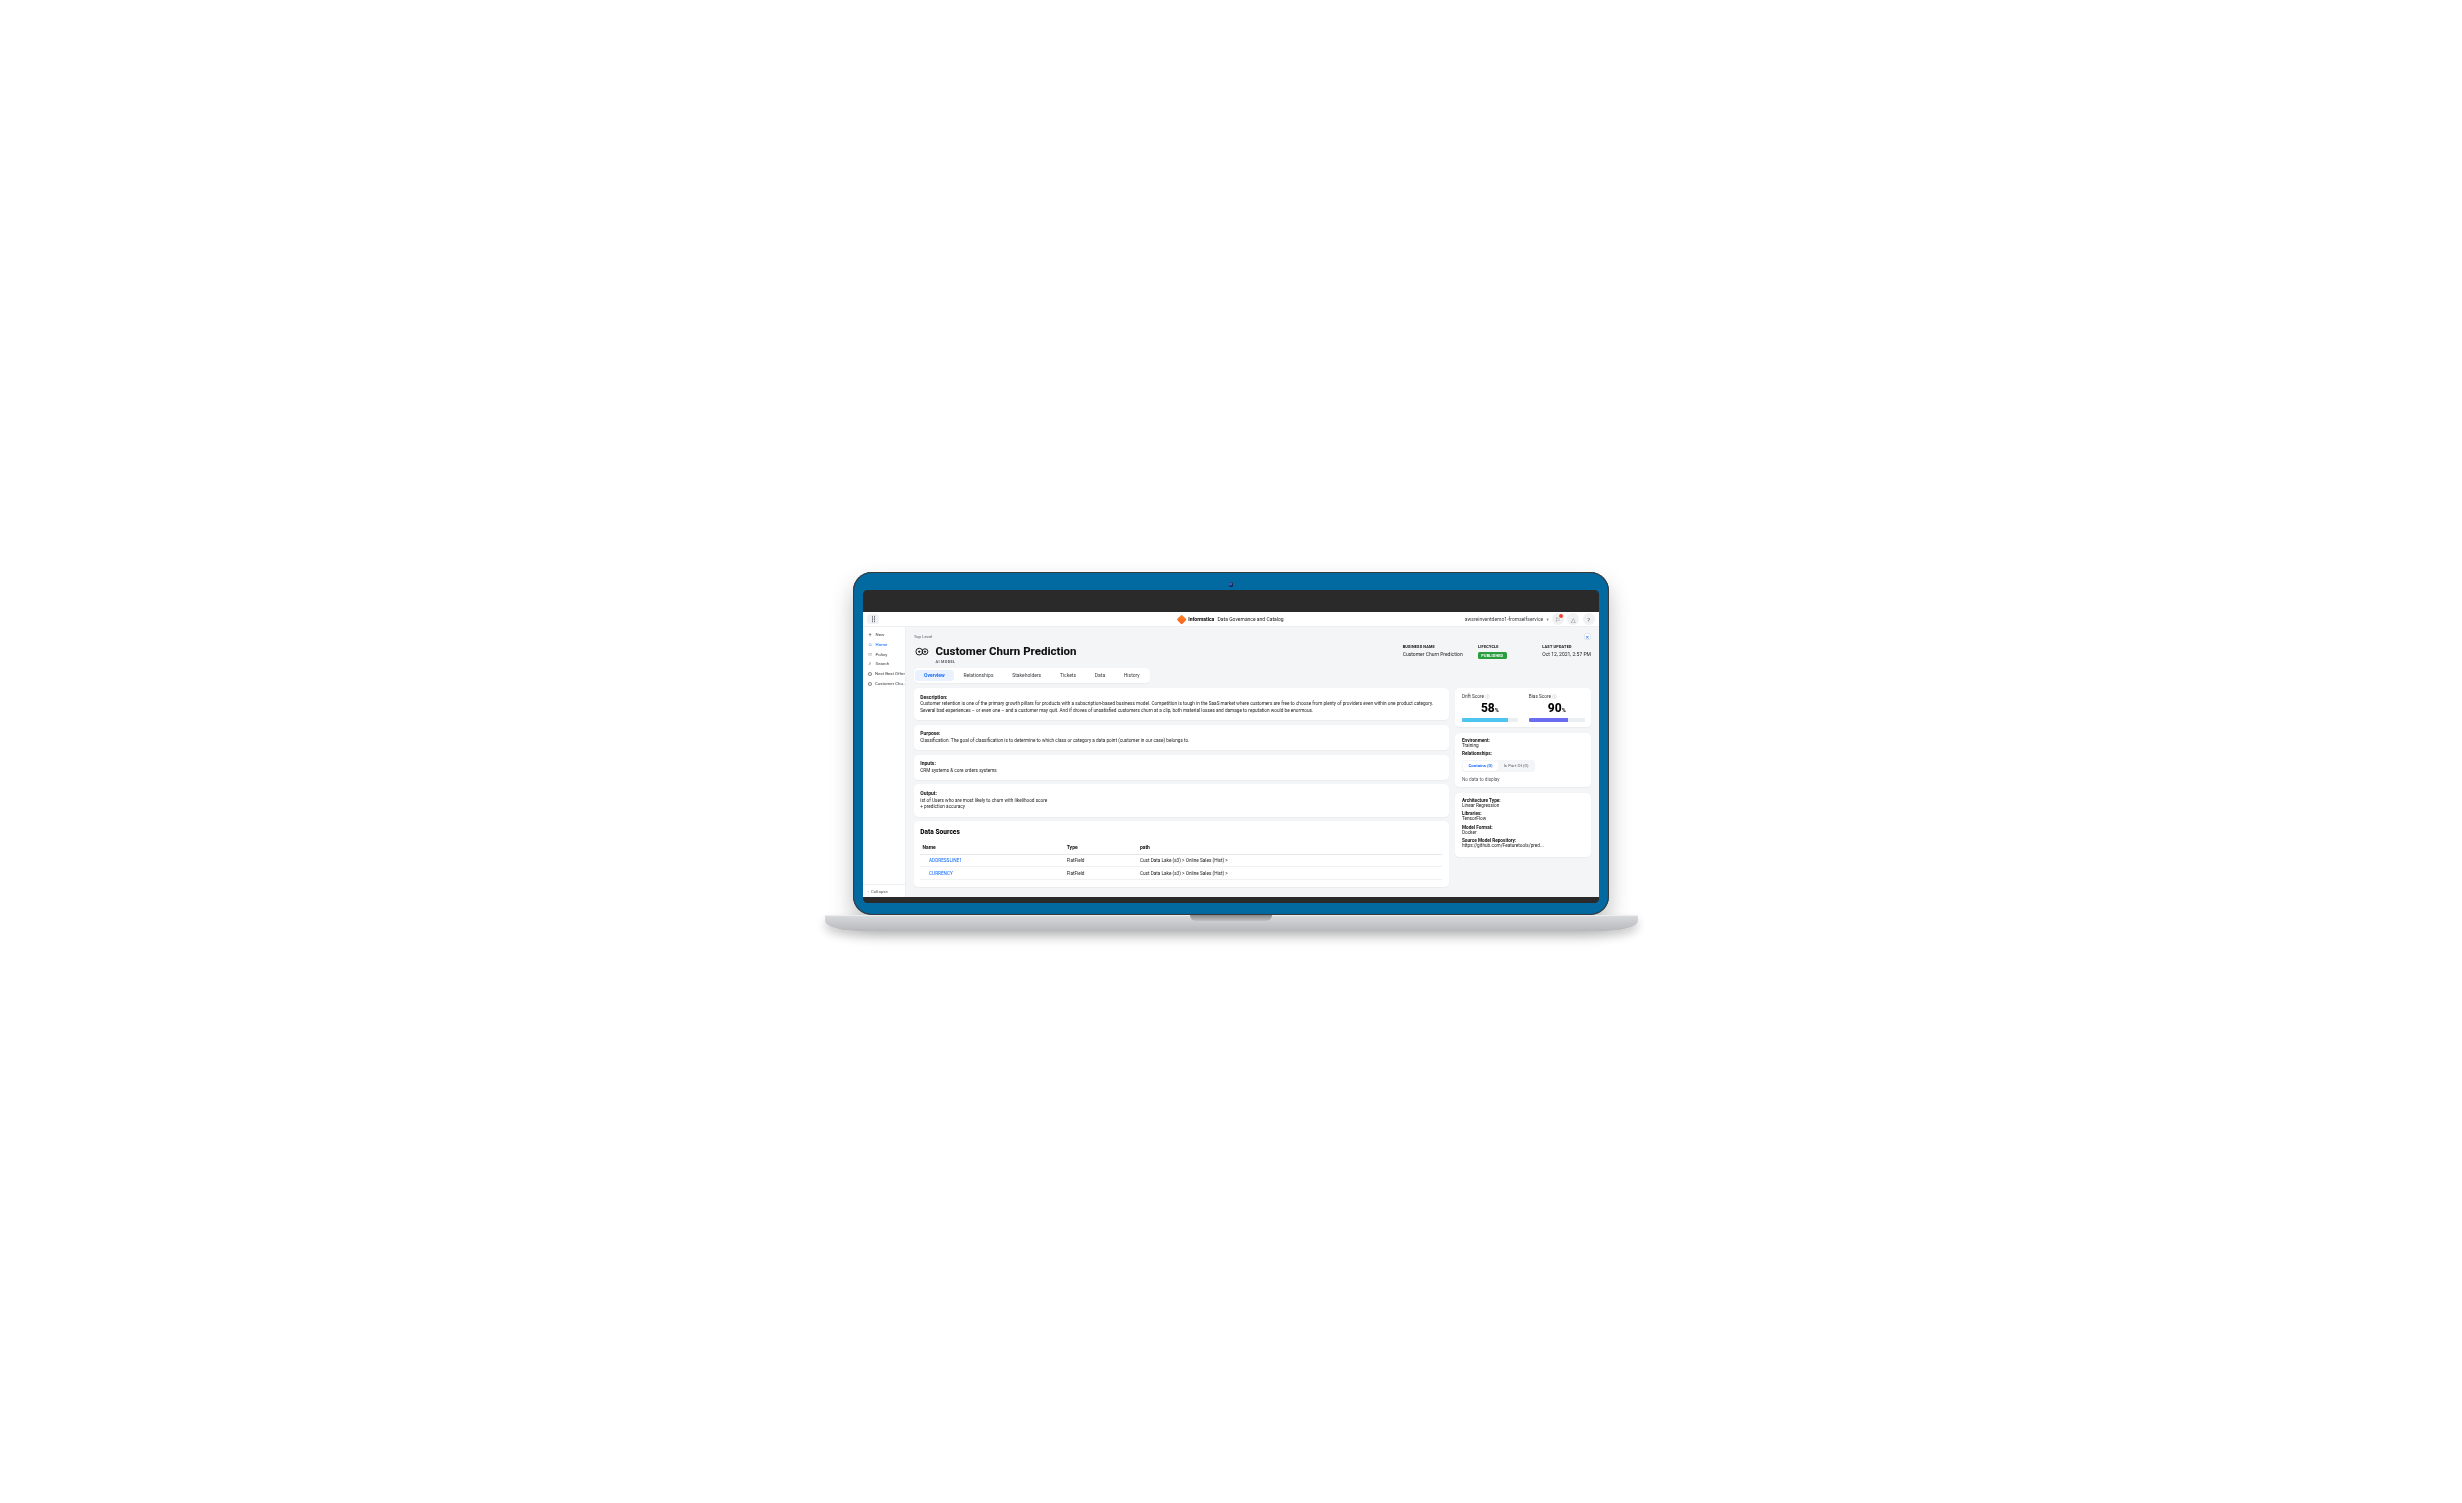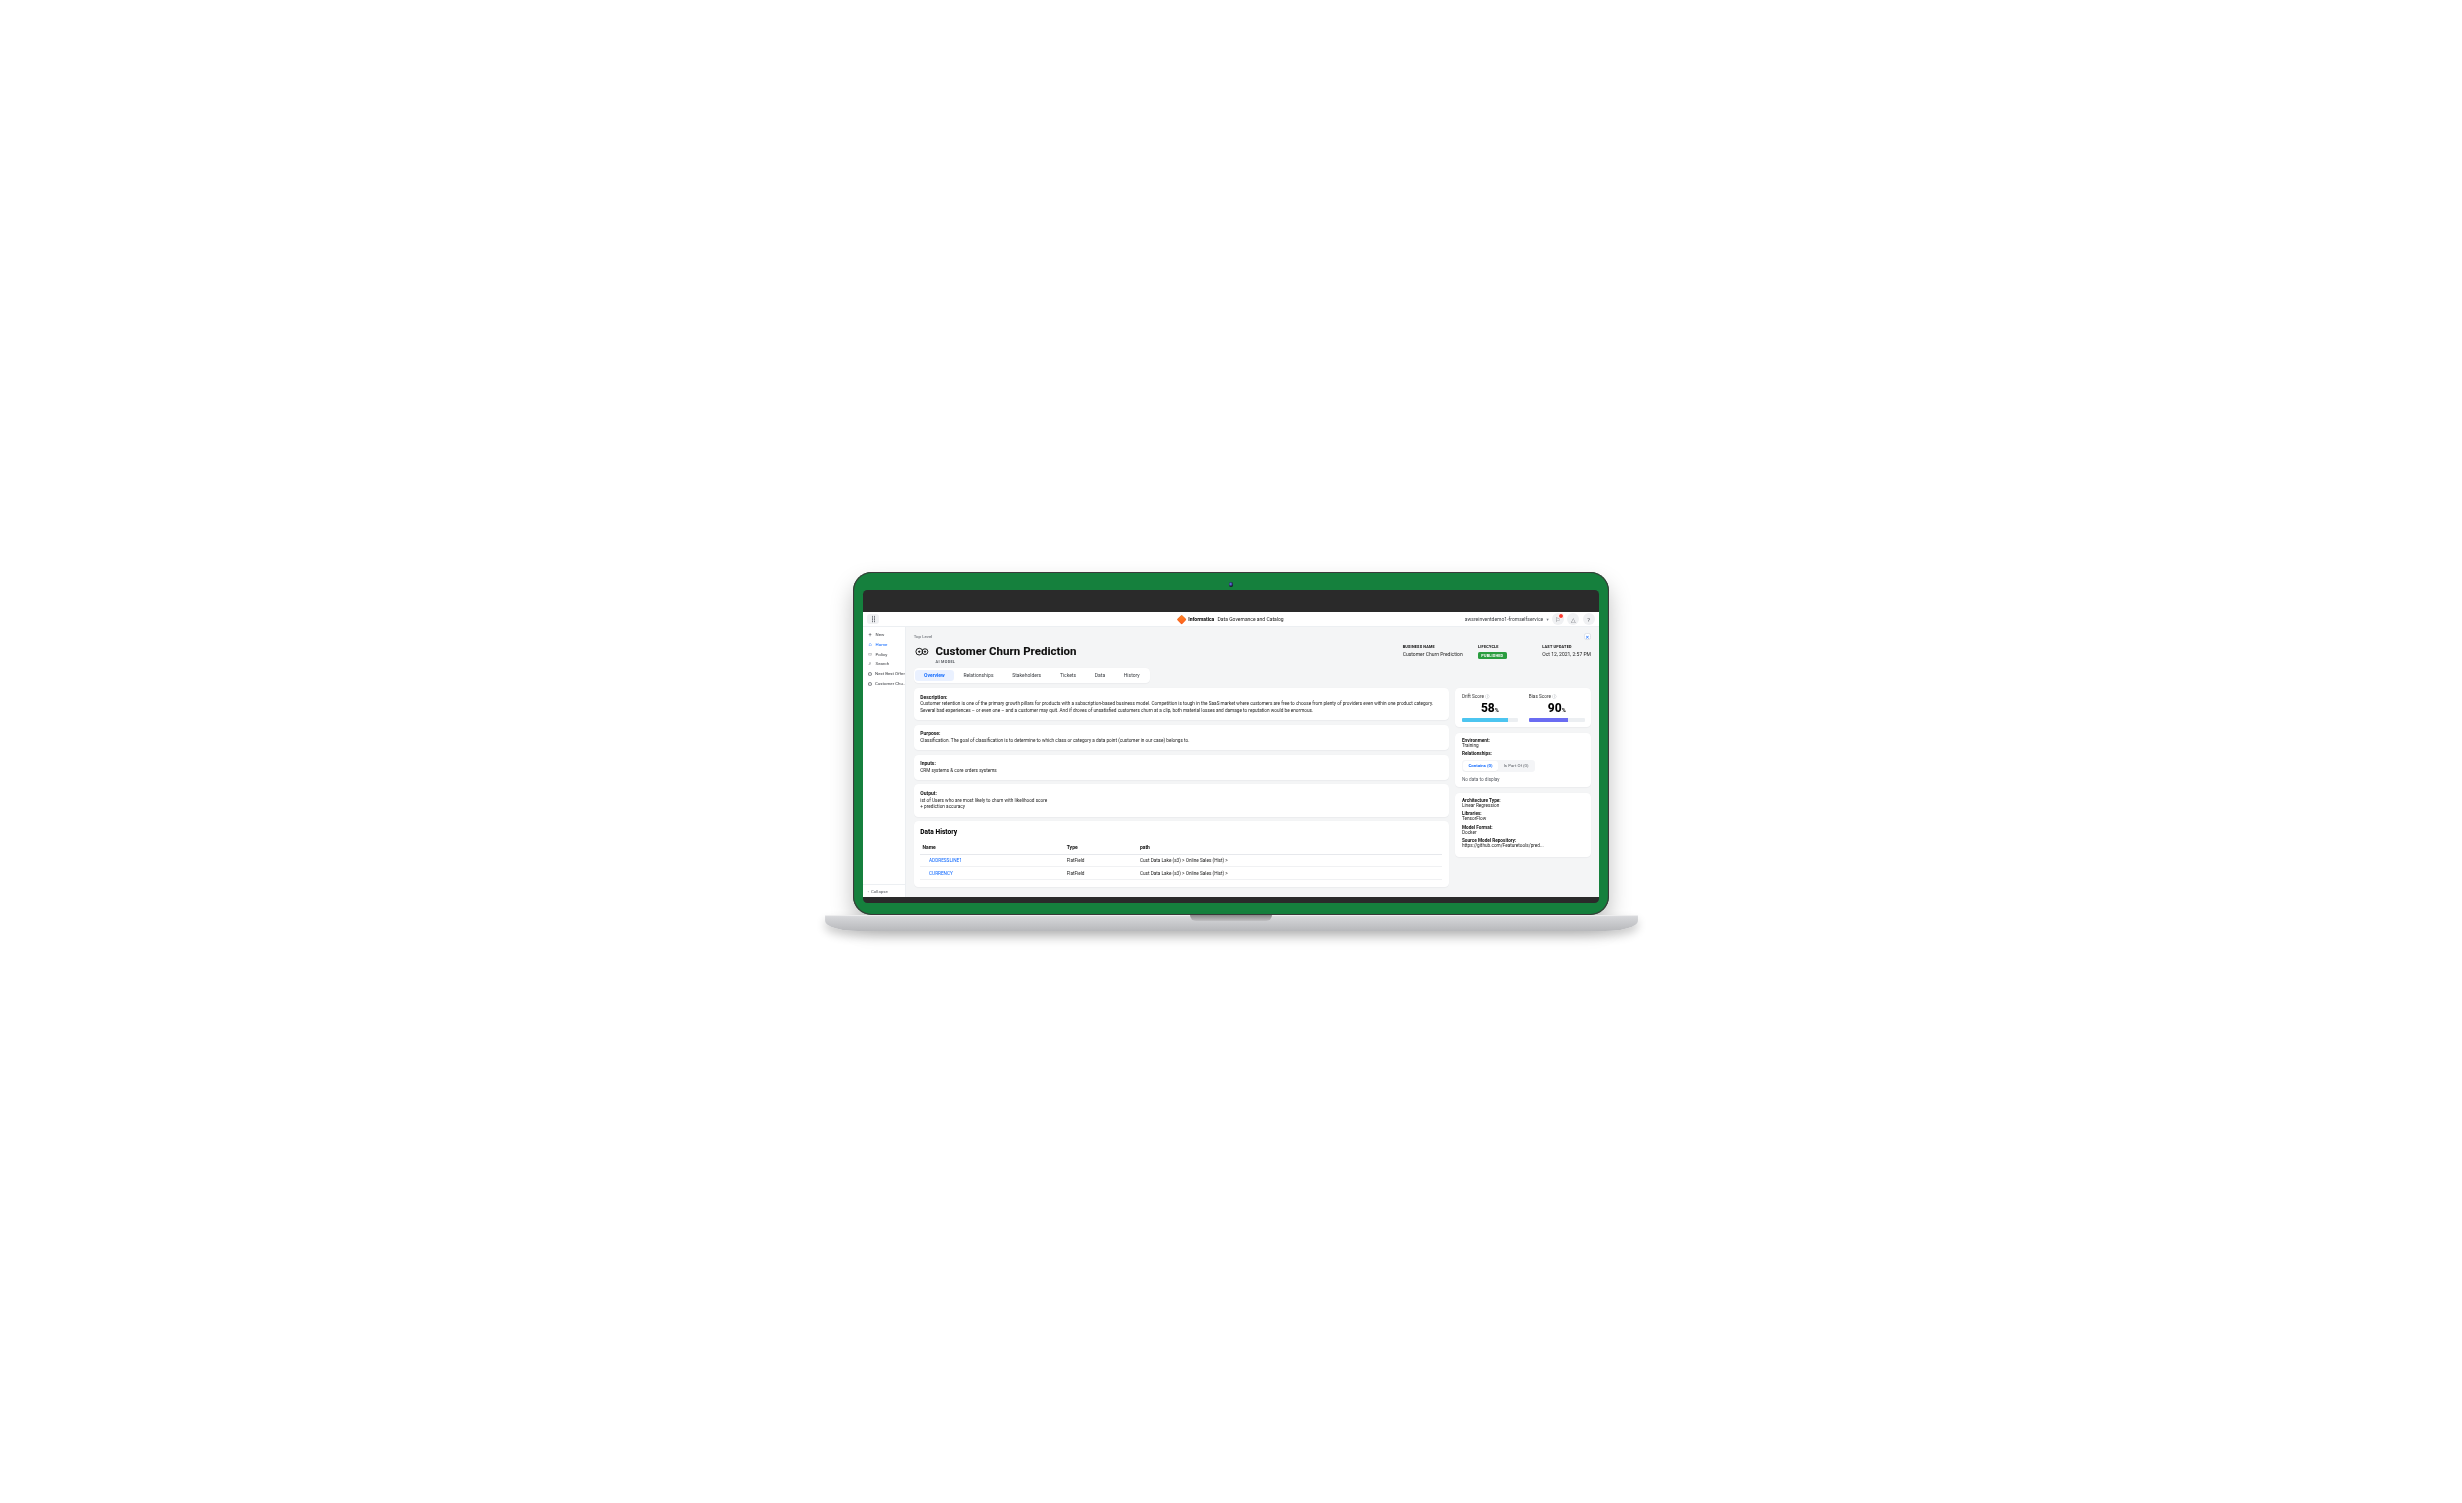--- a/index.html
+++ b/index.html
@@ -1,19 +1,19 @@
 <!DOCTYPE html>
 <html style="font-size:8.8px"><head>
 <meta charset="utf-8">
 <style>
 * { box-sizing: border-box; margin: 0; padding: 0; font-family: -apple-system, BlinkMacSystemFont, "Segoe UI", Roboto, Arial, sans-serif; }
 body { background: #fff; display:flex; align-items:center; justify-content:center; min-height:100vh; padding:22px; }
 
 .laptop-wrap { width: 756px; position: relative; }
-.laptop-bezel { background:#15803d; border-radius:18.6px; padding:10px 10px 12px 10px; box-shadow:0 12px 22px rgba(0,0,0,.25), inset 0 0 0 1.1px #3a3a3a; }
+.laptop-bezel { background:#0369a1; border-radius:18.6px; padding:10px 10px 12px 10px; box-shadow:0 12px 22px rgba(0,0,0,.25), inset 0 0 0 1.1px #3a3a3a; }
 .camera { width:4.4px; height:4.4px; border-radius:50%; background:radial-gradient(circle at 40% 40%,#6a7cff 0%,#1a1a3a 60%,#000 100%); margin:0 auto 3.3px; }
 .screen-outer { background:#2a2a2a; border-radius:4.4px; padding:22px 0 6.6px 0; }
 .screen { background:#f4f5f6; height:285px; display:flex; position:relative; overflow:hidden; }
 .laptop-base { height:15.3px; background:linear-gradient(#d9dadd,#b7b8bb); border-radius:0 0 33px 33px/0 0 10px 10px; box-shadow:0 5.5px 10px rgba(0,0,0,.2),inset 0 1.1px 1.1px rgba(255,255,255,.6); position:relative; margin:0 -28.5px; }
 .laptop-base::before { content:""; position:absolute; top:0; left:50%; transform:translateX(-50%); width:82px; height:5.5px; background:linear-gradient(#888,#c0c0c3); border-radius:0 0 6.6px 6.6px; }
 
 
 .topbar { position:absolute; top:0; left:0; right:0; height:15.3px; background:#fff; border-bottom:0.5px solid #eceff2; display:flex; align-items:center; padding:0 4.4px; z-index:3; }
 .grip { width:12px; height:10px; background:#f0f1f3; border-radius:3.3px; display:flex; align-items:center; justify-content:center; gap:1.1px; }
 .grip span { width:1.1px; height:1.1px; background:#6b6f76; border-radius:0.5px; box-shadow:0 2.2px 0 #6b6f76,0 -2.2px 0 #6b6f76; }
@@ -210,21 +210,21 @@
               <div class="card">
                 <h4>Inputs:</h4>
                 <p>CRM systems &amp; core orders systems</p>
               </div>
               <div class="card">
                 <h4>Output:</h4>
                 <p style="white-space:pre-line">ist of Users who are most likely to churn with likelihood score
 + prediction accuracy</p>
               </div>
               <div class="ds-card">
-                <div class="ds-title">Data History</div>
+                <div class="ds-title">Data Sources</div>
                 <table class="tbl">
                   <thead>
                       <tr id="ds-head">
                         <th>Name</th>
                         <th>Type</th>
                         <th>path</th>
                       </tr>
                     </thead>
                   <tbody id="ds-body">
                       <tr>

